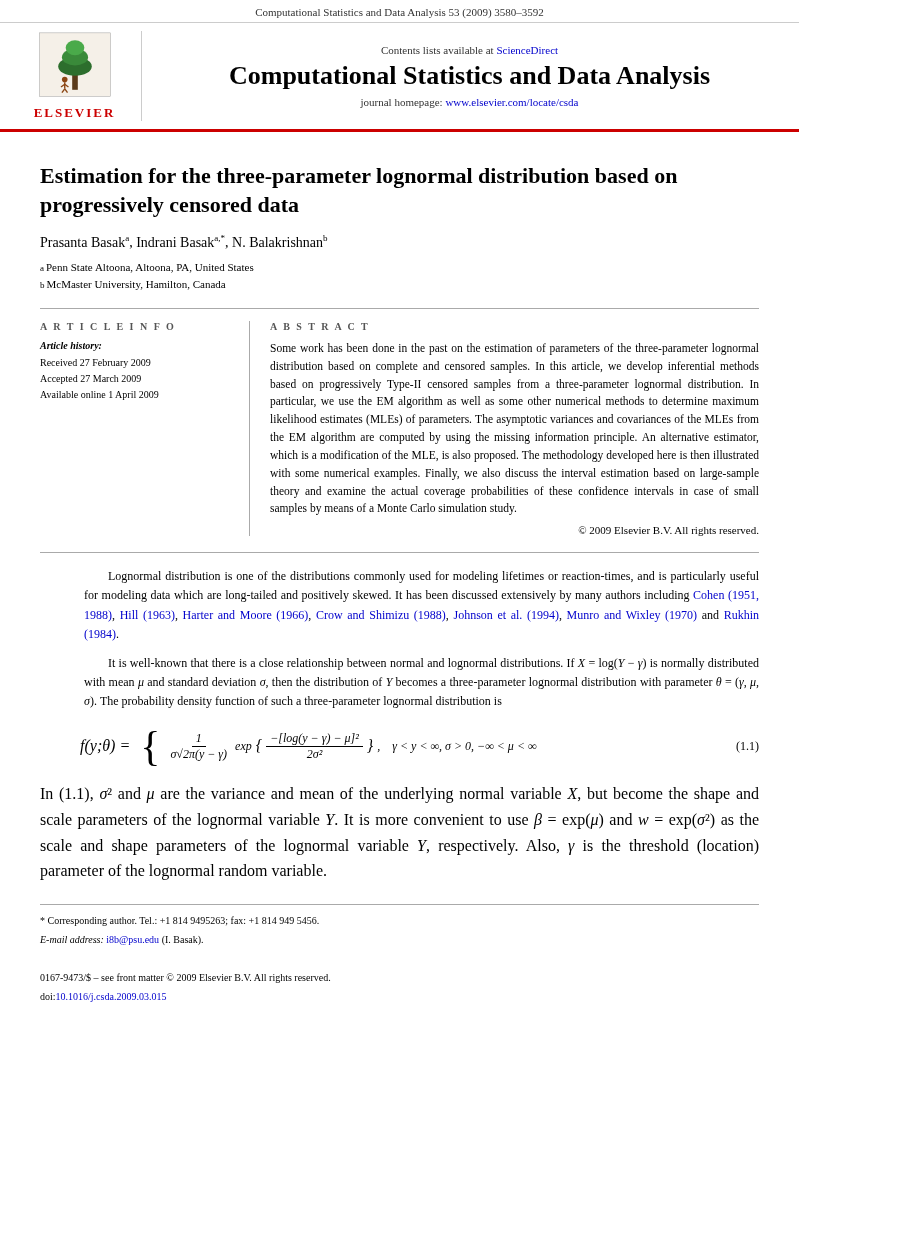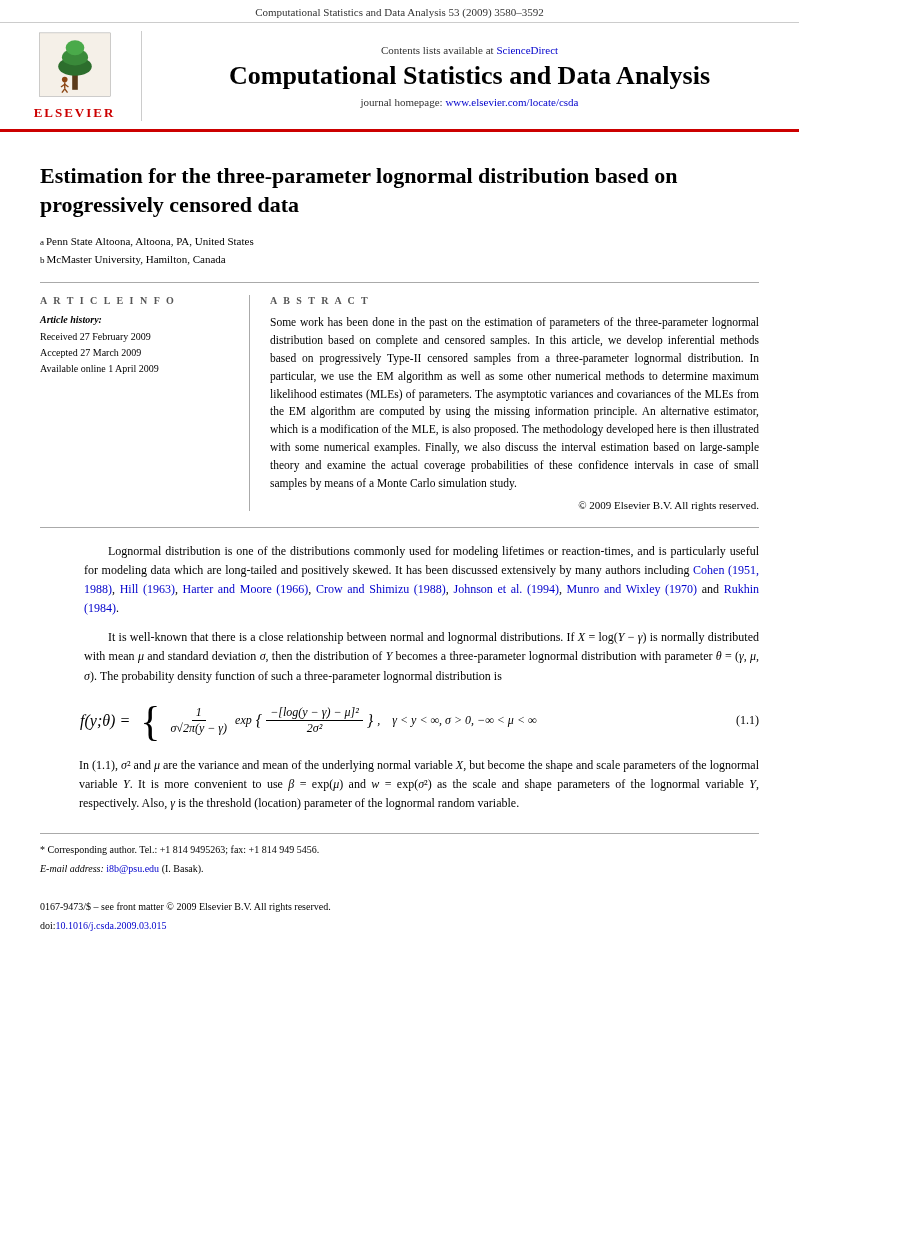--- a/index.html
+++ b/index.html
@@ -213,25 +213,24 @@
     
     .body-para {
       font-size: 12px;
       line-height: 1.6;
       text-align: justify;
       margin-bottom: 10px;
       text-indent: 2em;
       margin-left: 44px;
     }
     .body-para-noindent {
-      font-size: 12px;
+      font-size: 16px;
       line-height: 1.6;
       text-align: justify;
       margin-bottom: 10px;
-      margin-left: 39px;
     }
     a.ref-link {
       color: #0000cc;
       text-decoration: none;
     }
     
     .formula-block {
       display: flex;
       align-items: center;
       margin: 14px 0;
@@ -316,20 +315,25 @@
         <a href="#">www.elsevier.com/locate/csda</a>
       </div>
     </div>
 
   </div>
 
   <div class="main-content">
 
     <div class="article-title">Estimation for the three-parameter lognormal distribution based on progressively censored data</div>
 
+    <div class="authors">
+      <span>Prasanta Basak</span><sup class="author-super">a</sup>,
+      <span>Indrani Basak</span><sup class="author-super">a,*</sup>,
+      <span>N. Balakrishnan</span><sup class="author-super">b</sup>
+    </div>
 
     <div class="affiliations">
       <div class="affil-line">
         <sup style="font-size:9px;">a</sup>
         <span> Penn State Altoona, Altoona, PA, United States</span>
       </div>
       <div class="affil-line">
         <sup style="font-size:9px;">b</sup>
         <span> McMaster University, Hamilton, Canada</span>
       </div>

